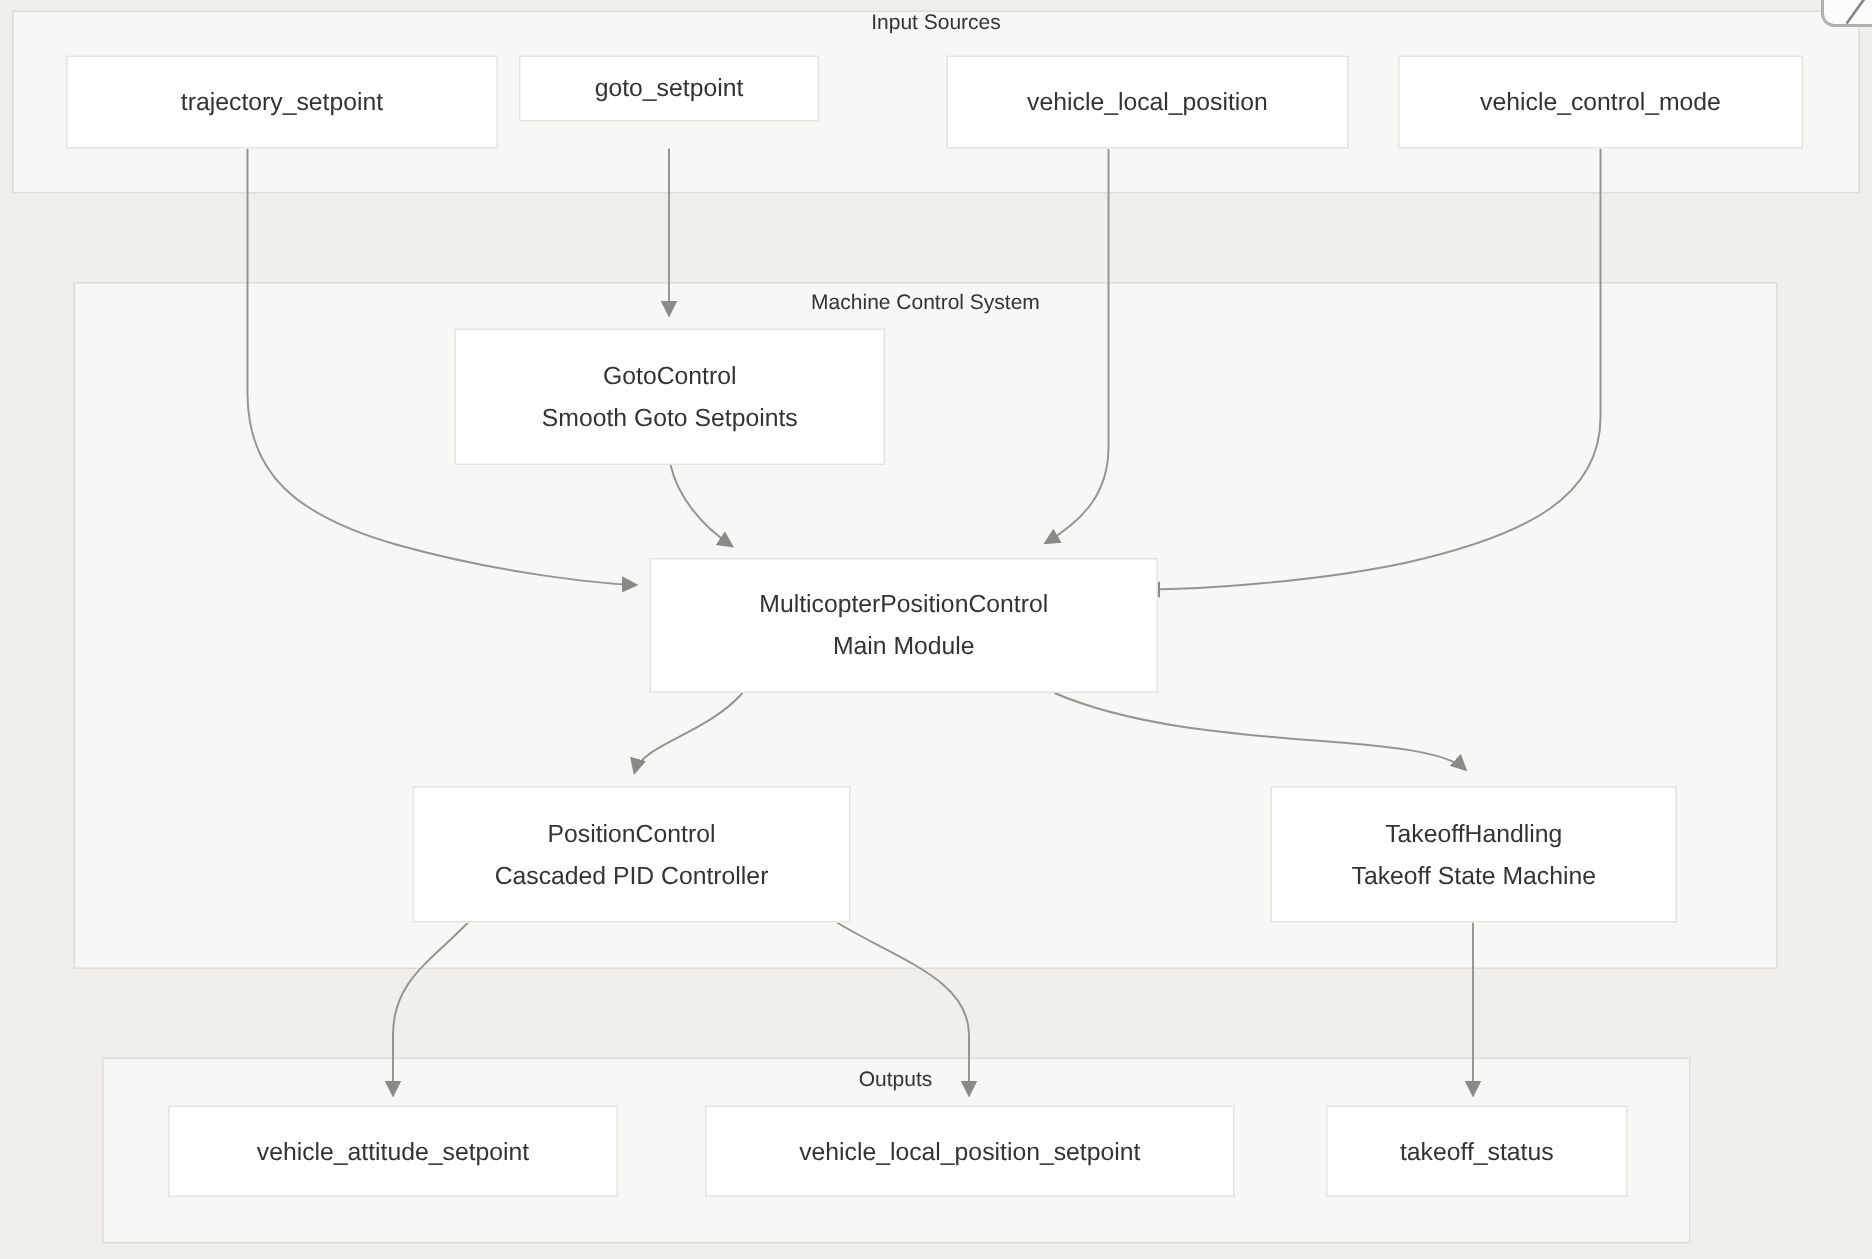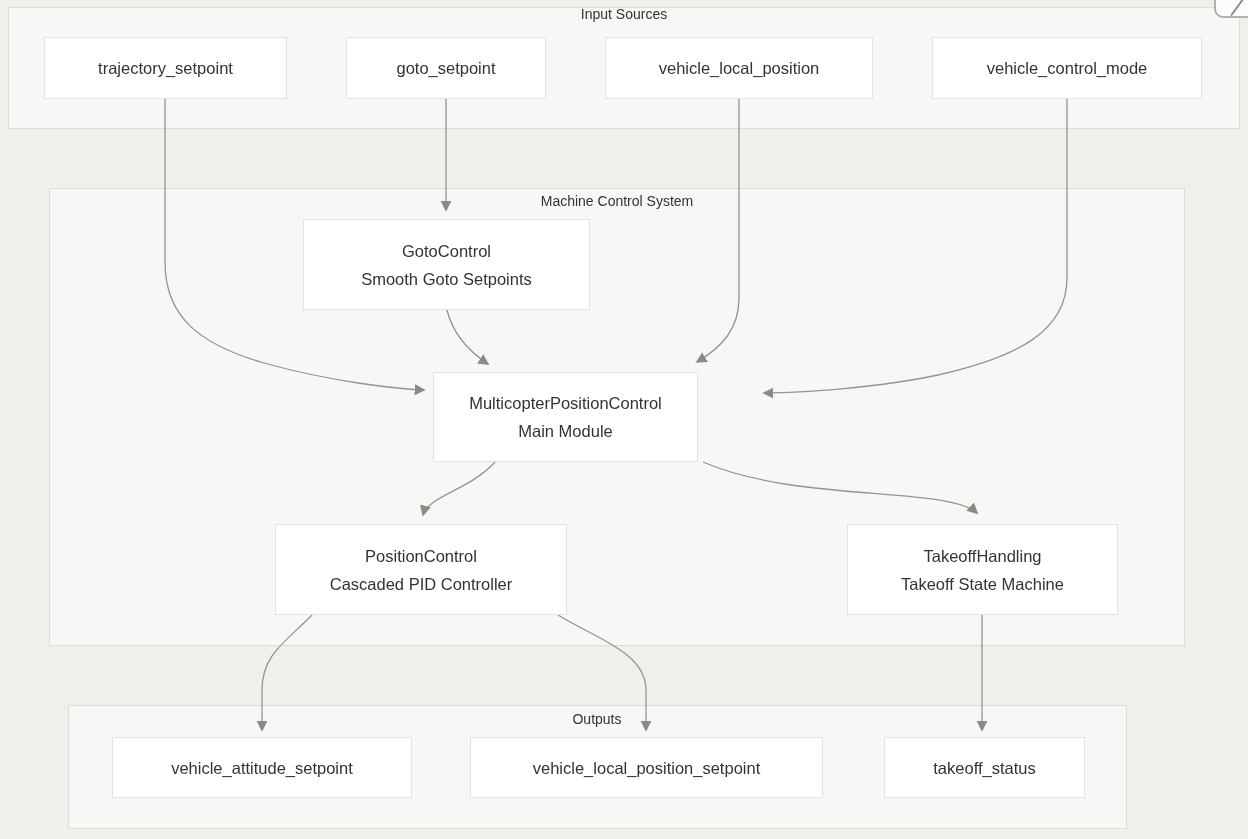--- a/index.html
+++ b/index.html
@@ -55,26 +55,26 @@
     align-items:center;
     justify-content:center;
     text-align:center;
     z-index:4;
     font-size:16.5px;
     line-height:28px;
     color:#333;
   }
   .node-subtitle:empty { display:none; }
 
-  #node-trajectory_setpoint            { left:44px;  top:37px;  width:243px; height:62px; }
-  #node-goto_setpoint                  { left:346px; top:37px;  width:200px; height:62px; }
-  #node-vehicle_local_position         { left:605px; top:37px;  width:268px; height:62px; }
+  #node-trajectory_setpoint            { left:44px;  top:37px;  width:288px; height:62px; }
+  #node-goto_setpoint                  { left:346px; top:37px;  width:200px; height:44px; }
+  #node-vehicle_local_position         { left:631px; top:37px;  width:268px; height:62px; }
   #node-vehicle_control_mode           { left:932px; top:37px;  width:270px; height:62px; }
   #node-goto_control                   { left:303px; top:219px; width:287px; height:91px; }
-  #node-multicopter_position_control   { left:433px; top:372px; width:265px; height:90px; }
+  #node-multicopter_position_control   { left:433px; top:372px; width:339px; height:90px; }
   #node-position_control               { left:275px; top:524px; width:292px; height:91px; }
   #node-takeoff_handling               { left:847px; top:524px; width:271px; height:91px; }
   #node-vehicle_attitude_setpoint      { left:112px; top:737px; width:300px; height:61px; }
   #node-vehicle_local_position_setpoint{ left:470px; top:737px; width:353px; height:61px; }
   #node-takeoff_status                 { left:884px; top:737px; width:201px; height:61px; }
 
   
   .corner-button {
     position:absolute;
     left:1214px; top:-18px;

